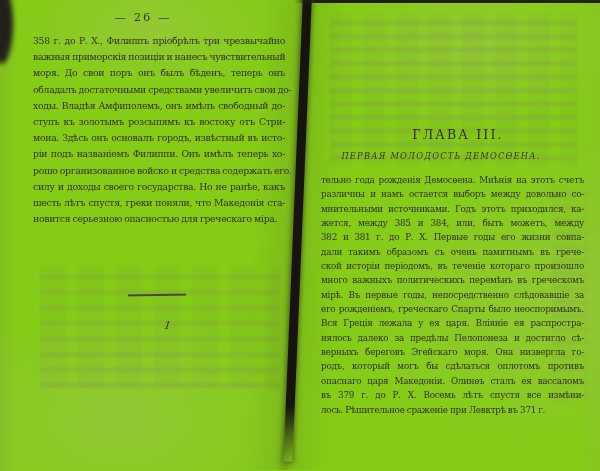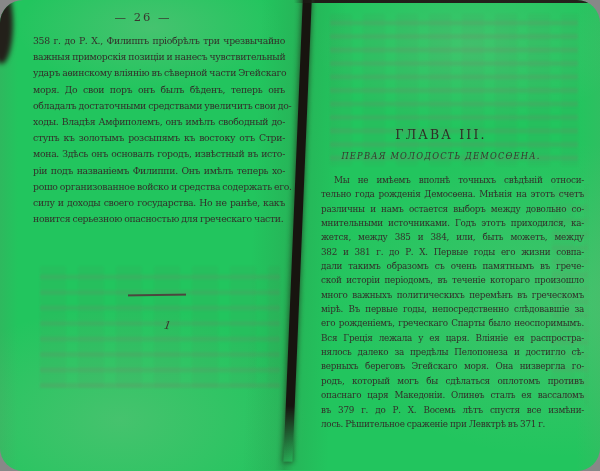--- a/index.html
+++ b/index.html
@@ -1,23 +1,22 @@
 <!DOCTYPE html>
 <html><head>
 <meta charset="utf-8">
 <style>
   html,body{margin:0;padding:0;background:#888;}
   .scan{
     position:relative;
     width:600px;height:471px;
     overflow:hidden;
-    background:#22c55e;
+    background:#84cc16;
     font-family:"DejaVu Serif","Liberation Serif",serif;
     color:#33302a;
-    border-radius:23px;
   }
   
   .scan::before{
     content:"";position:absolute;inset:0;pointer-events:none;z-index:1;
     background:
       radial-gradient(190px 90px at 150px 28px, rgba(212,186,180,0.20), transparent 70%),
       radial-gradient(220px 120px at 470px 45px, rgba(216,196,186,0.16), transparent 70%),
       radial-gradient(260px 160px at 120px 420px, rgba(196,186,164,0.22), transparent 72%),
       radial-gradient(320px 210px at 560px 300px, rgba(203,192,170,0.18), transparent 75%),
       linear-gradient(90deg, rgba(120,110,95,0.14), rgba(120,110,95,0) 3%),
@@ -73,21 +72,21 @@
   .separator-rule{
     position:absolute;left:128px;top:294px;width:58px;height:1.5px;z-index:6;
     background:#4c463e;transform:rotate(-0.8deg);filter:blur(0.3px);
   }
   .signature-mark{
     position:absolute;left:164px;top:319px;z-index:6;
     font-style:italic;font-size:11px;color:#3a352d;transform:rotate(8deg);
   }
   
   .chapter-heading{
-    position:absolute;left:321px;top:127px;width:240px;z-index:6;
+    position:absolute;left:338px;top:127px;width:240px;z-index:6;
     text-align:center;font-size:12.5px;letter-spacing:2.2px;color:#302c26;
   }
   .chapter-subheading{
     position:absolute;left:321px;top:151px;width:240px;z-index:6;
     text-align:center;font-size:8.3px;letter-spacing:1.2px;color:#3a362f;font-style:italic;
   }
   .rp-body{position:absolute;left:321px;top:173px;width:263px;z-index:6;}
   .rp-line{
     height:14.35px;line-height:14.35px;font-size:8.8px;
     letter-spacing:-0.25px;word-spacing:-0.4px;
@@ -106,40 +105,39 @@
   <div class="gutter-shade"></div>
   <div class="gutter-core"></div>
   <div class="top-edge"></div>
   <div class="corner-shadow"></div>
 
   <div>
     <div class="pagenum">— 26 —</div>
     <div class="lp-body">
       <div class="lp-line">358 г. до Р. Х., Филиппъ пріобрѣлъ три чрезвычайно</div>
       <div class="lp-line">важныя приморскія позиціи и нанесъ чувствительный</div>
-      <div class="lp-line">ударъ аѳинскому вліянію въ сѣверной части Эгейскаго</div>
       <div class="lp-line">моря. До свои поръ онъ былъ бѣденъ, теперь онъ</div>
       <div class="lp-line">обладалъ достаточными средствами увеличить свои до-</div>
       <div class="lp-line">ходы. Владѣя Амфиполемъ, онъ имѣлъ свободный до-</div>
       <div class="lp-line">ступъ къ золотымъ розсыпямъ къ востоку отъ Стри-</div>
       <div class="lp-line">мона. Здѣсь онъ основалъ городъ, извѣстный въ исто-</div>
       <div class="lp-line">ріи подъ названіемъ Филиппи. Онъ имѣлъ теперь хо-</div>
       <div class="lp-line">рошо организованное войско и средства содержать его.</div>
       <div class="lp-line">силу и доходы своего государства. Но не ранѣе, какъ</div>
-      <div class="lp-line" style="text-align-last:auto;">новится серьезною опасностью для греческаго части.</div>
+      <div class="lp-line">шесть лѣтъ спустя, греки поняли, что Македонія ста-</div>
+      <div class="lp-line" style="text-align-last:auto;">новится серьезною опасностью для греческаго міра.</div>
     </div>
     <div class="separator-rule"></div>
     <div class="signature-mark">1</div>
   </div>
 
   <div>
     <div class="chapter-heading">ГЛАВА III.</div>
     <div class="chapter-subheading">ПЕРВАЯ МОЛОДОСТЬ ДЕМОСѲЕНА.</div>
     <div class="rp-body">
-      <div class="rp-line indent">Мы не имѣемъ вполнѣ точныхъ свѣдѣній относи-</div>
       <div class="rp-line">тельно года рожденія Демосѳена. Мнѣнія на этотъ счетъ</div>
       <div class="rp-line">различны и намъ остается выборъ между довольно со-</div>
       <div class="rp-line">мнительными источниками. Годъ этотъ приходился, ка-</div>
       <div class="rp-line">жется, между 385 и 384, или, быть можетъ, между</div>
       <div class="rp-line">382 и 381 г. до Р. Х. Первые годы его жизни совпа-</div>
       <div class="rp-line">дали такимъ образомъ съ очень памятнымъ въ грече-</div>
       <div class="rp-line">ской исторіи періодомъ, въ теченіе котораго произошло</div>
       <div class="rp-line">много важныхъ политическихъ перемѣнъ въ греческомъ</div>
       <div class="rp-line">мірѣ. Въ первые годы, непосредственно слѣдовавшіе за</div>
       <div class="rp-line">его рожденіемъ, греческаго Спарты было неоспоримымъ.</div>

